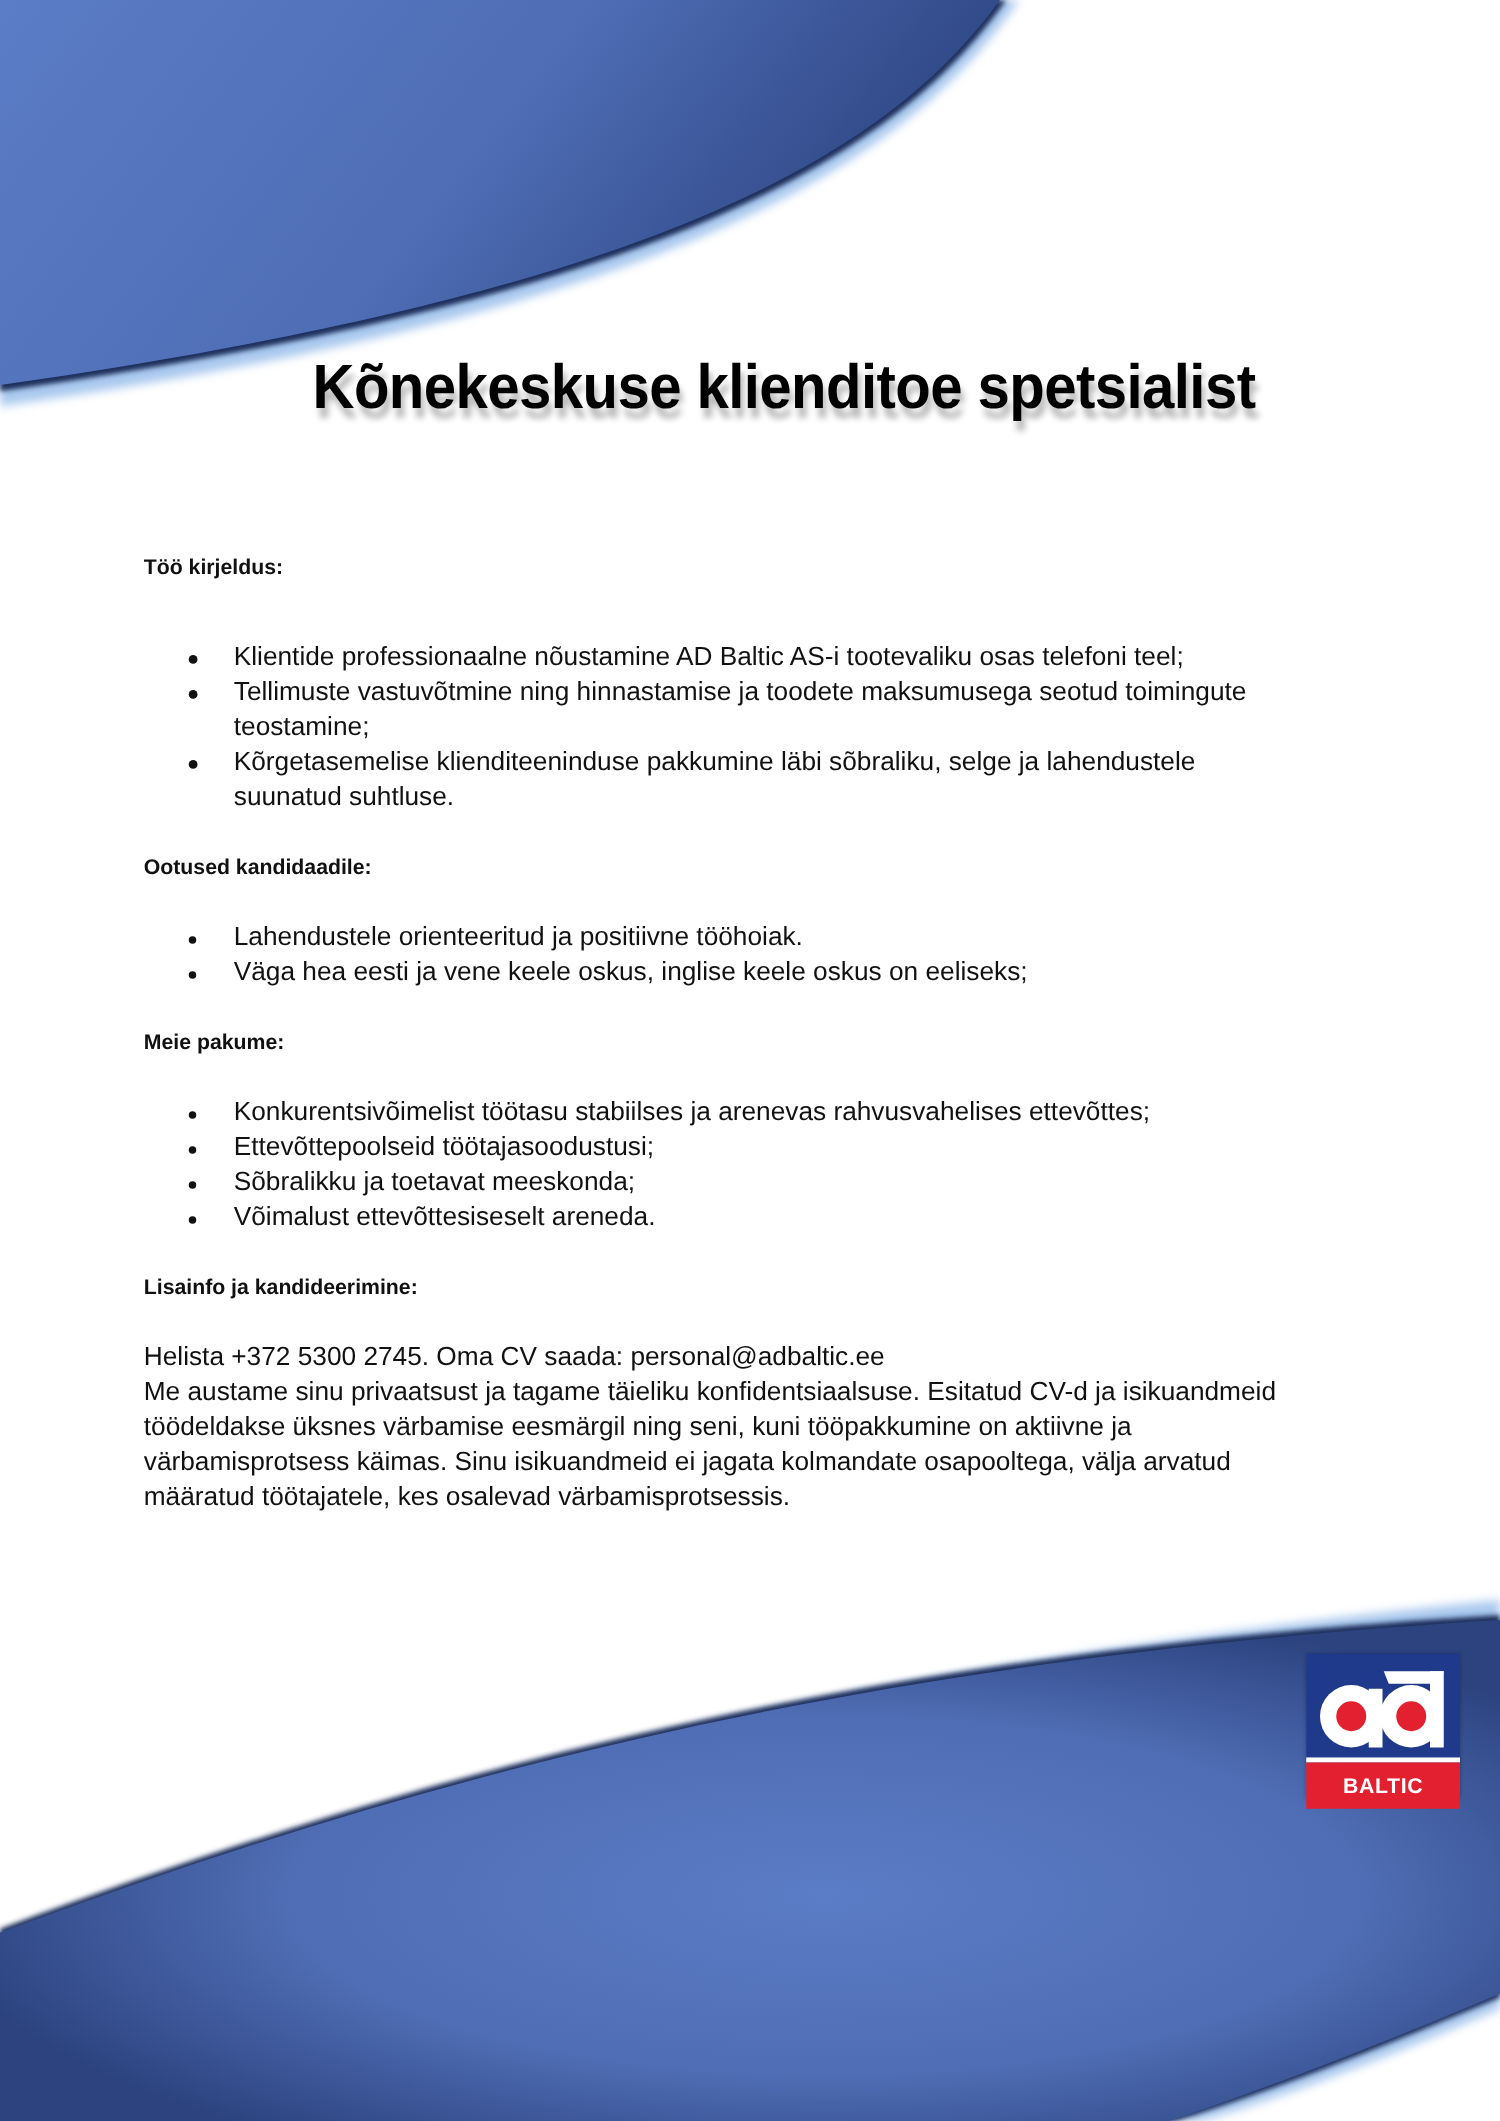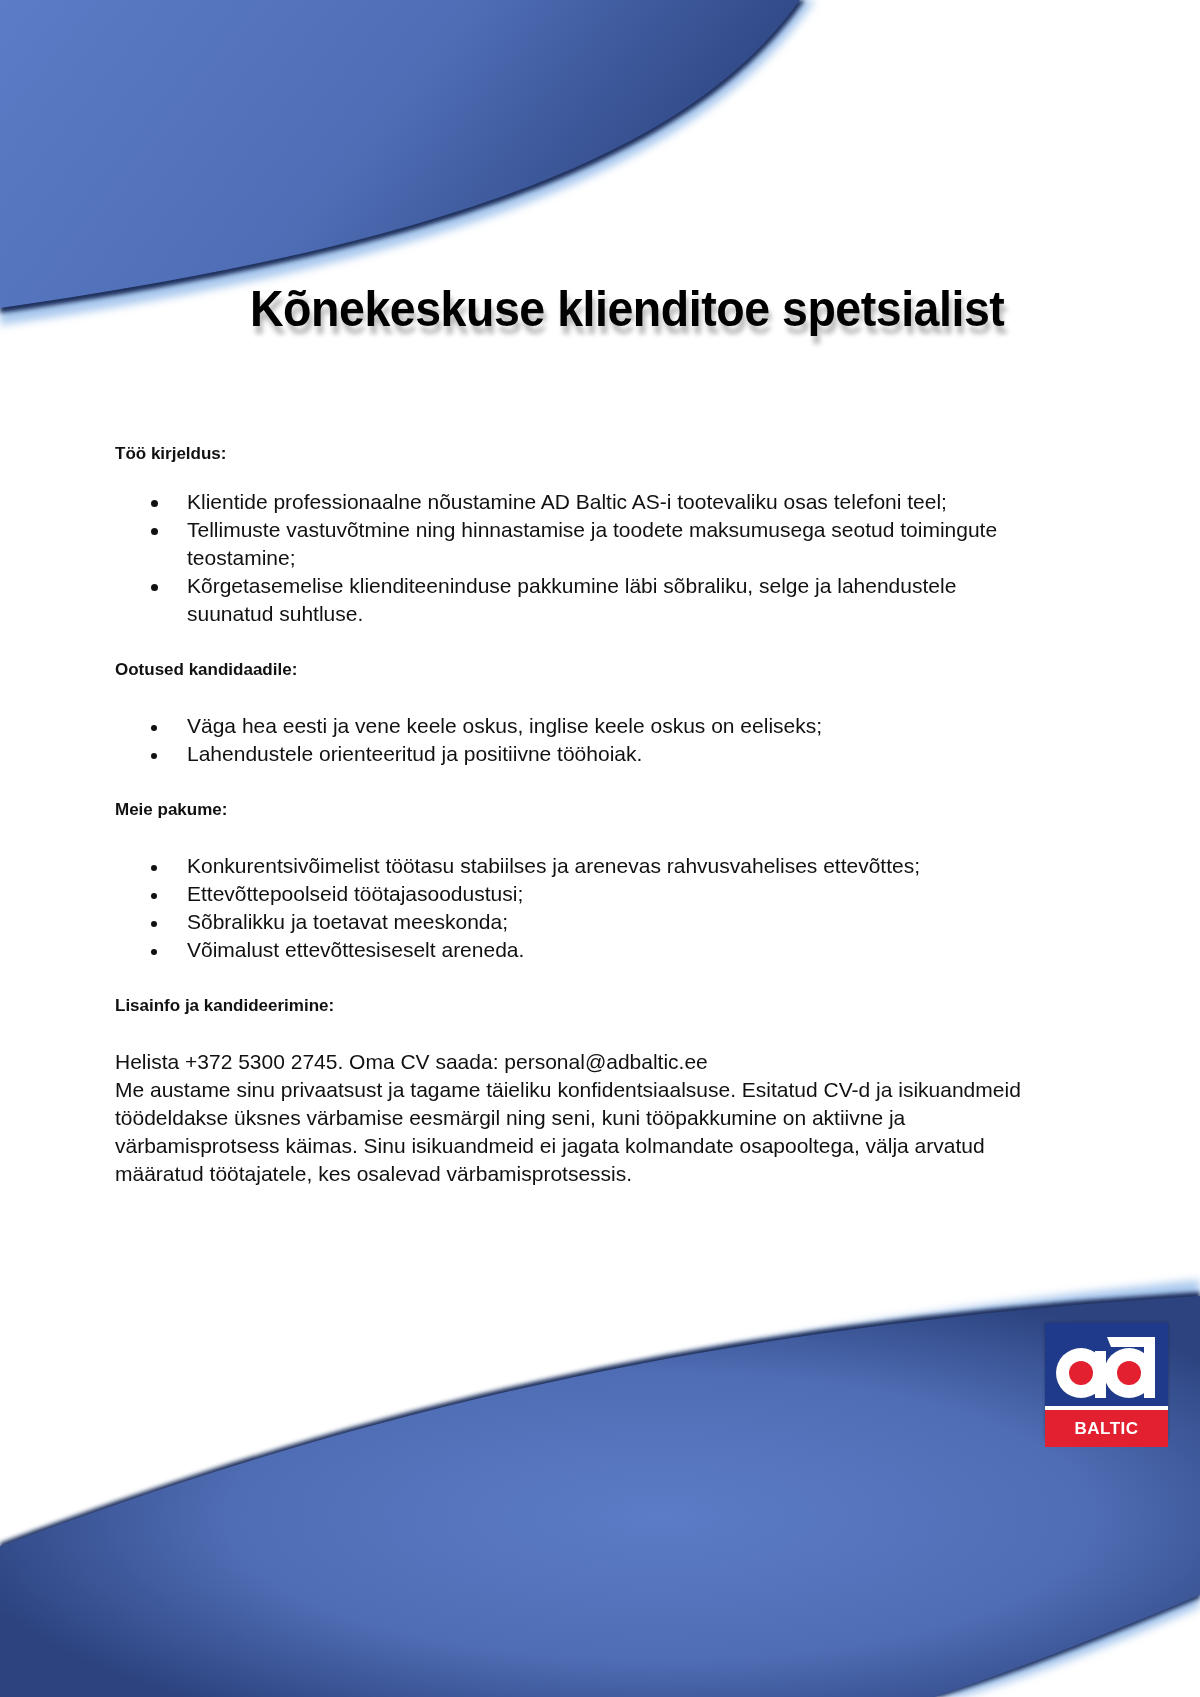--- a/index.html
+++ b/index.html
@@ -76,32 +76,32 @@
 
   <path d="M0,1546 C350,1416 700,1326 1200,1296 L1200,1595 C1100,1637 1015,1670 935,1697 L0,1697 Z" fill="url(#botGrad)"></path>
 </svg>
 
 <h1 class="title">Kõnekeskuse klienditoe spetsialist</h1>
 
 <div class="content">
 
   <section>
     <h2 class="section-heading">Töö kirjeldus:</h2>
-    <ul class="bullets" style="margin-top:20px">
+    <ul class="bullets" style="margin-top:44px">
       <li><span class="dot"></span><span>Klientide professionaalne nõustamine AD Baltic AS-i tootevaliku osas telefoni teel;</span></li>
       <li><span class="dot"></span><span>Tellimuste vastuvõtmine ning hinnastamise ja toodete maksumusega seotud toimingute</span><br><span>teostamine;</span></li>
       <li><span class="dot"></span><span>Kõrgetasemelise klienditeeninduse pakkumine läbi sõbraliku, selge ja lahendustele</span><br><span>suunatud suhtluse.</span></li>
     </ul>
   </section>
 
   <section style="margin-top:28px">
     <h2 class="section-heading">Ootused kandidaadile:</h2>
     <ul class="bullets small" style="margin-top:28px">
+      <li><span class="dot"></span><span>Lahendustele orienteeritud ja positiivne tööhoiak.</span></li>
       <li><span class="dot"></span><span>Väga hea eesti ja vene keele oskus, inglise keele oskus on eeliseks;</span></li>
-      <li><span class="dot"></span><span>Lahendustele orienteeritud ja positiivne tööhoiak.</span></li>
     </ul>
   </section>
 
   <section style="margin-top:28px">
     <h2 class="section-heading">Meie pakume:</h2>
     <ul class="bullets small" style="margin-top:28px">
       <li><span class="dot"></span><span>Konkurentsivõimelist töötasu stabiilses ja arenevas rahvusvahelises ettevõttes;</span></li>
       <li><span class="dot"></span><span>Ettevõttepoolseid töötajasoodustusi;</span></li>
       <li><span class="dot"></span><span>Sõbralikku ja toetavat meeskonda;</span></li>
       <li><span class="dot"></span><span>Võimalust ettevõttesiseselt areneda.</span></li>

